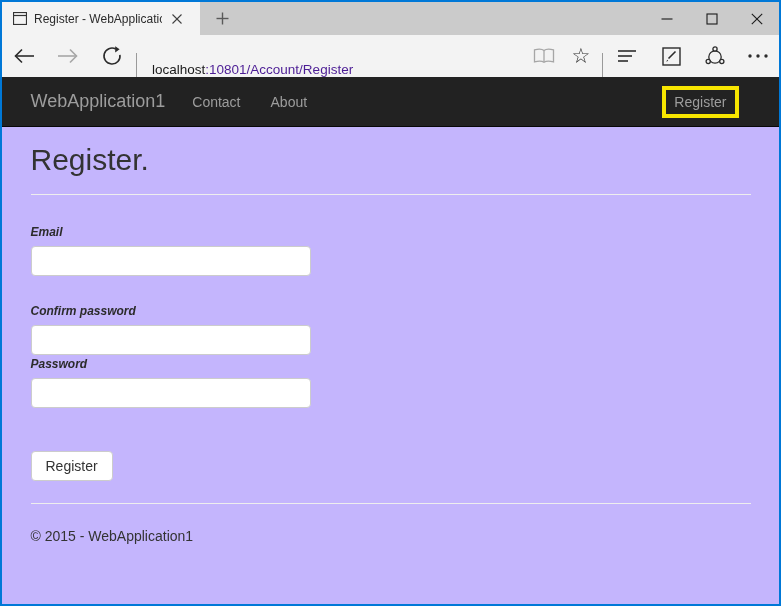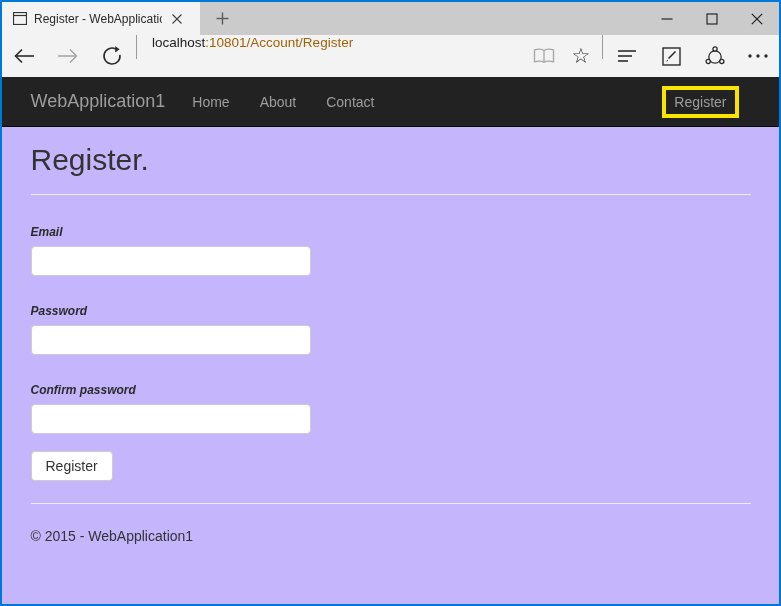--- a/index.html
+++ b/index.html
@@ -42,34 +42,34 @@
   .tb-spacer { flex:1; }
   .win-controls { display:flex; }
   .win-btn {
     width:45px; display:flex; align-items:center; justify-content:center; color:#1a1a1a;
   }
 
   
   .toolbar {
     height:42px; flex:0 0 42px;
     background:var(--chrome-bg,#f3f3f3);
-    display:flex; align-items:flex-start;
+    display:flex; align-items:flex-end;
   }
   .tool-btn {
     width:44px; height:42px; display:flex; align-items:center; justify-content:center;
     color:#2b2b2b;
   }
   .tool-btn.disabled { color:#a6a6a6; }
   .tool-divider { width:1px; height:24px; background:#9a9a9a; margin:0 2px; }
   .address {
     display:flex; align-items:center; margin-left:13px; flex:0 1 auto;
     font-size:13.5px; white-space:nowrap;
   }
   .url-host { color:#1a1a1a; }
-  .url-path { color:#a16207; }
+  .url-path { color:#4c1d95; }
   .star-glyph { font-family:"DejaVu Sans", sans-serif; font-size:21px; line-height:1; color:#2b2b2b; }
 
   
   .navbar {
     height:50px; flex:0 0 50px;
     background:var(--navbar-bg,#222);
     border-bottom:1px solid #080808;
   }
   .nav-container {
     width:750px; height:100%; margin:0 auto; padding:0 15px;
@@ -226,48 +226,47 @@
         <circle cx="3" cy="2" r="1.7" fill="currentColor"></circle>
         <circle cx="11" cy="2" r="1.7" fill="currentColor"></circle>
         <circle cx="19" cy="2" r="1.7" fill="currentColor"></circle>
       </svg>
     </div>
   </div>
 
   <div class="navbar">
     <div class="nav-container">
       <span class="brand">WebApplication1</span>
-      <span class="nav-link">Home</span>
+      <span class="nav-link">Contact</span>
       <span class="nav-link">About</span>
-      <span class="nav-link">Contact</span>
       <span class="nav-spacer"></span>
       <span class="register-highlight">
         <span class="nav-link">Register</span>
       </span>
     </div>
   </div>
 
   <div class="page">
     <div class="container">
       <h2 class="page-title">Register.</h2>
       <hr class="rule">
 
       <form>
         <div class="form-group">
           <label>Email</label>
           <input class="form-control" type="text" value="" style="">
         </div>
+        <div class="form-group" style="margin-bottom:0;">
+          <label>Confirm password</label>
+          <input class="form-control" type="password" value="" style="">
+        </div>
         <div class="form-group">
           <label>Password</label>
           <input class="form-control" type="password" value="" style="">
         </div>
-        <div class="form-group" style="margin-bottom:0;">
-          <label>Confirm password</label>
-          <input class="form-control" type="password" value="" style="">
-        </div>
         <button class="btn-default" type="submit">Register</button>
       </form>
 
       <footer>
         <hr class="footer-rule">
         <p class="copyright">© 2015 - WebApplication1</p>
       </footer>
     </div>
   </div>
 

